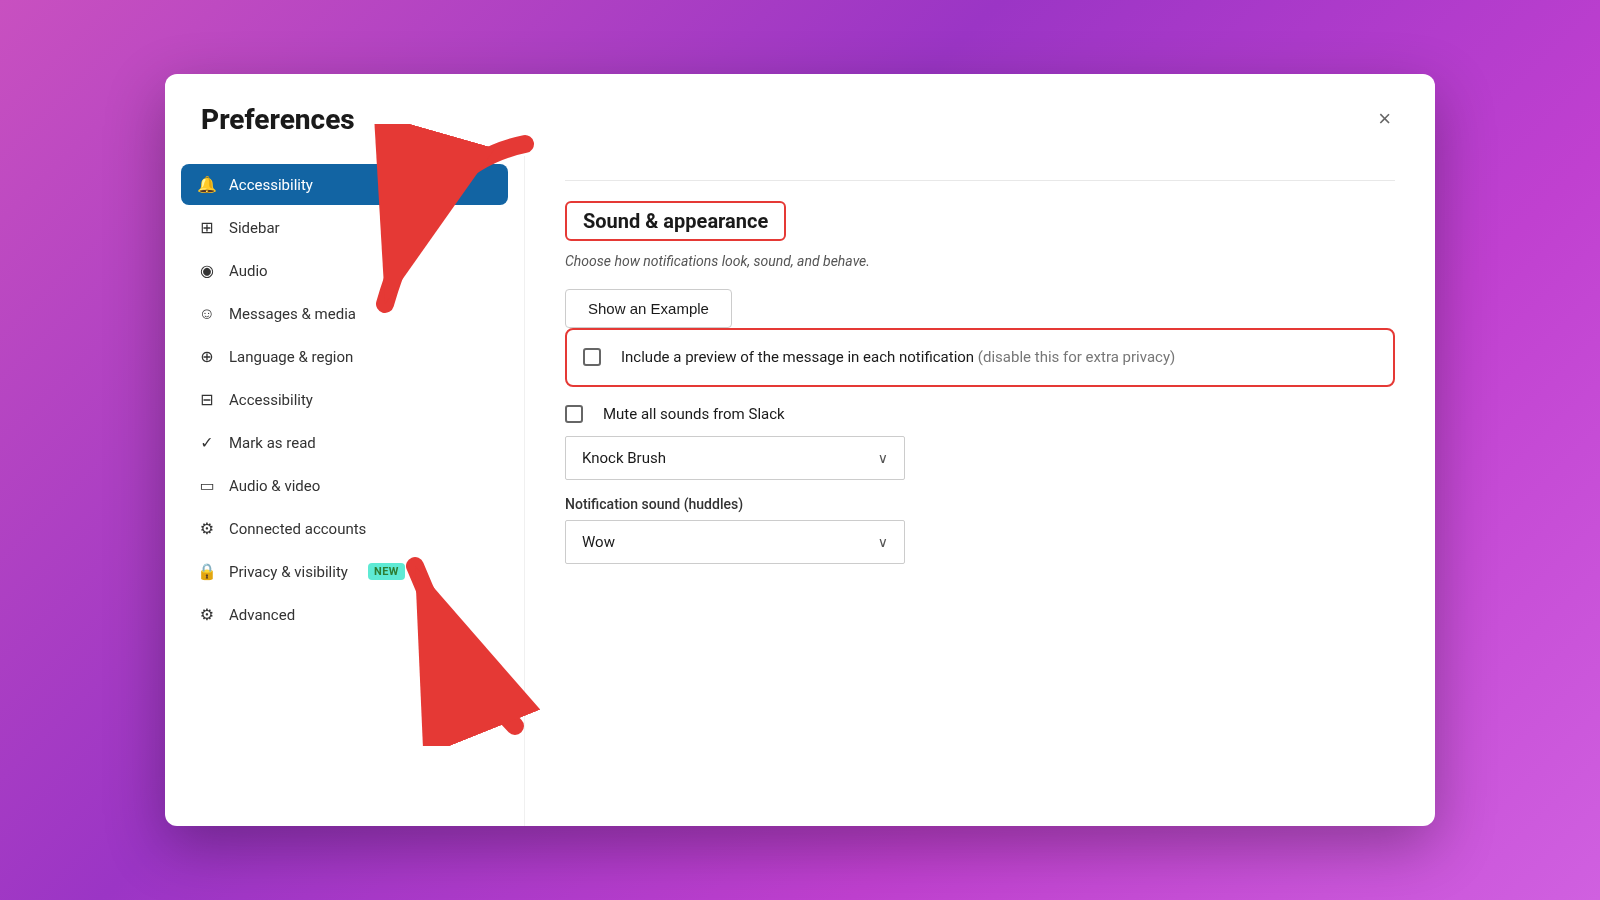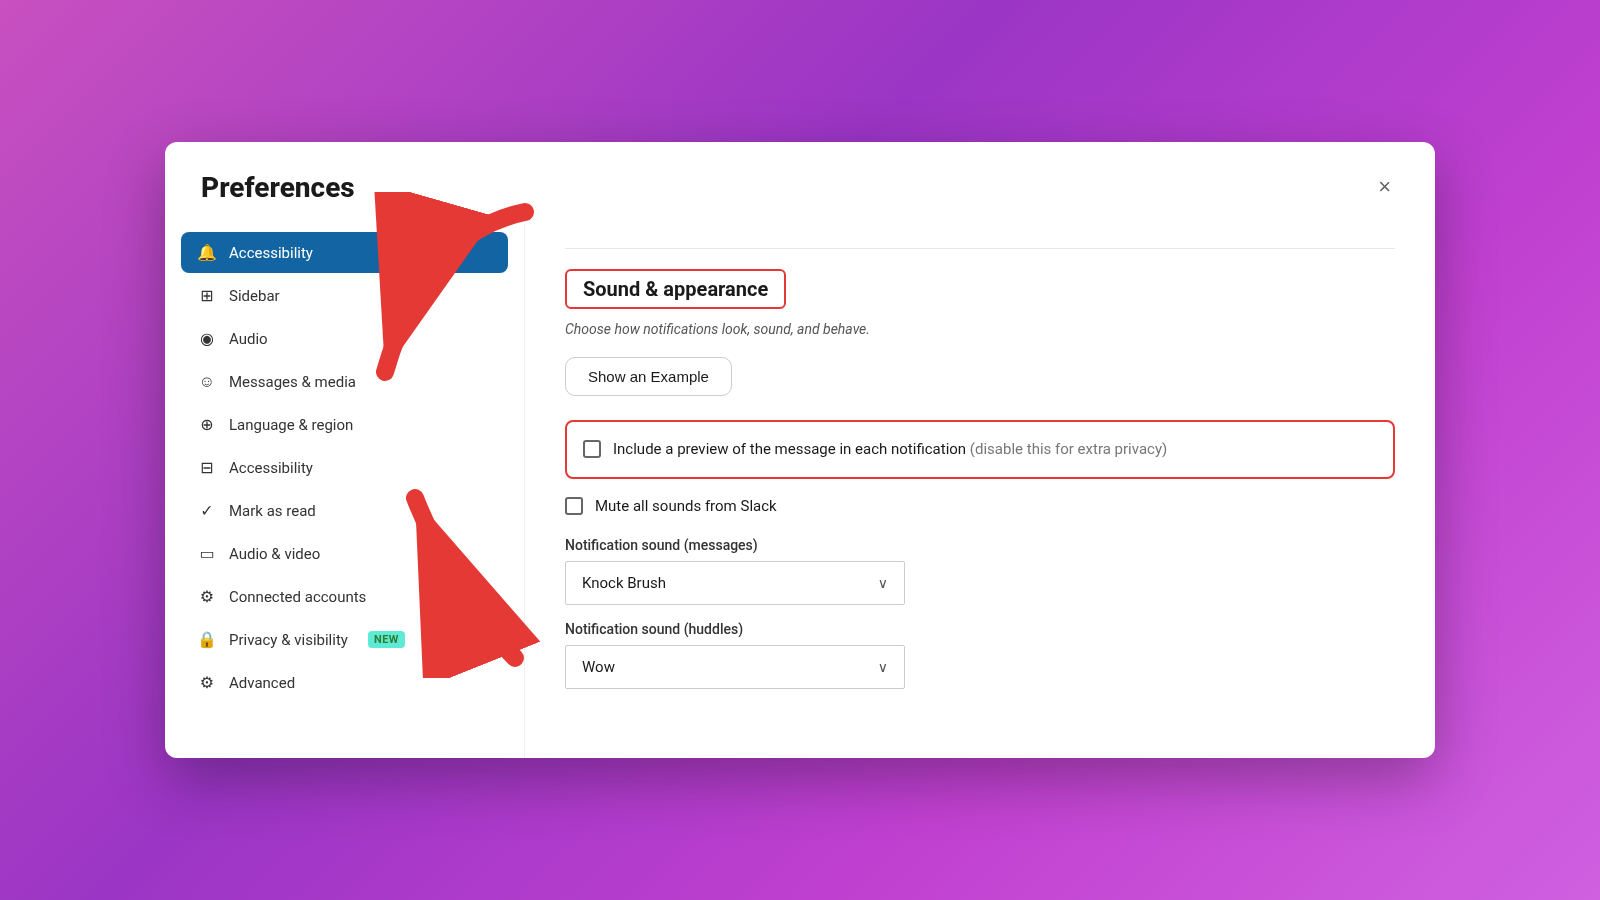--- a/index.html
+++ b/index.html
@@ -13,21 +13,21 @@
       justify-content: center;
       font-family: -apple-system, BlinkMacSystemFont, 'Segoe UI', Roboto, sans-serif;
       overflow: hidden;
       position: relative;
     }
 
     .modal {
       background: #fff;
       border-radius: 12px;
       width: 1270px;
-      height: 616px;
+      height: 752px;
       position: relative;
       display: flex;
       flex-direction: column;
       box-shadow: 0 20px 60px rgba(0,0,0,0.3);
       overflow: hidden;
     }
 
     .modal-header {
       padding: 28px 36px 20px 36px;
       display: flex;
@@ -131,33 +131,32 @@
     .section-desc {
       font-size: 14px;
       color: #555;
       margin-bottom: 20px;
       font-style: italic;
     }
 
     .example-btn {
       background: #fff;
       border: 1.5px solid #ccc;
-      border-radius: 10px;
+      border-radius: 4px;
       padding: 10px 22px;
       font-size: 15px;
       font-weight: 500;
       cursor: pointer;
       color: #1a1a1a;
-      margin-bottom: 24px;
     }
 
     .checkbox-row {
       display: flex;
       align-items: flex-start;
-      gap: 12px;
+      gap: 20px;
       padding: 16px;
       margin-bottom: 12px;
     }
 
     .checkbox-row.highlighted {
       border: 2.5px solid #e53935;
       border-radius: 8px;
       padding: 16px;
     }
 
@@ -337,21 +336,20 @@
         </label>
       </div>
 
       
       <div class="checkbox-row normal">
         <div class="checkbox"></div>
         <label class="checkbox-label">Mute all sounds from Slack</label>
       </div>
 
       
-      <div class="form-label">Notification sound (messages)</div>
       <div class="select-dropdown">
         <span>Knock Brush</span>
         <span class="chevron">∨</span>
       </div>
 
       <div class="form-label">Notification sound (huddles)</div>
       <div class="select-dropdown">
         <span>Wow</span>
         <span class="chevron">∨</span>
       </div>

